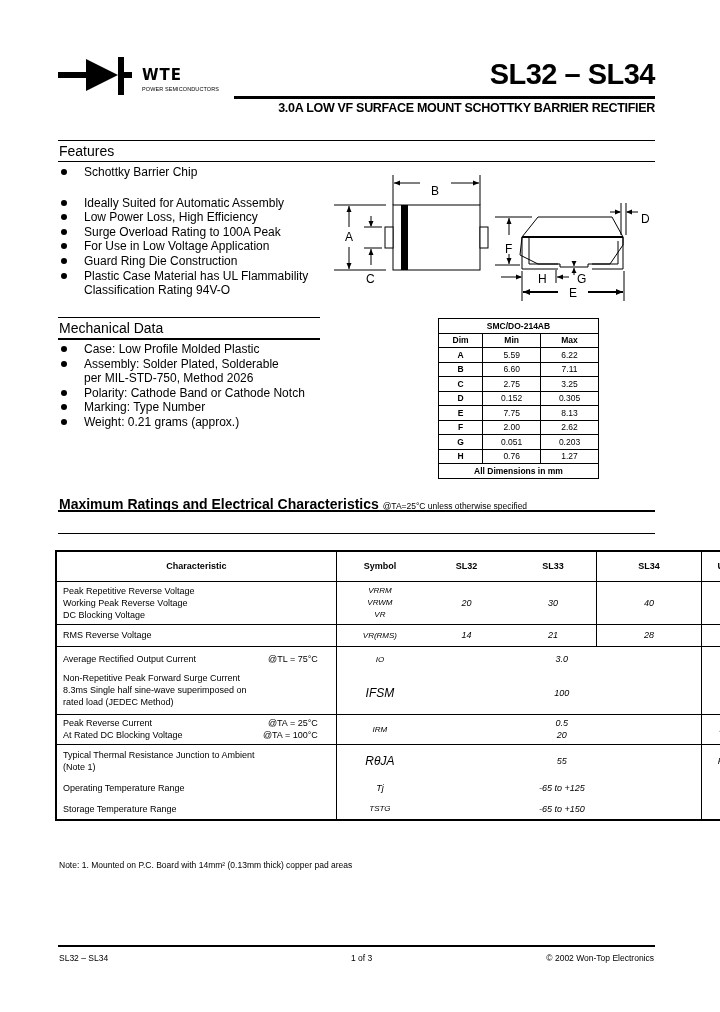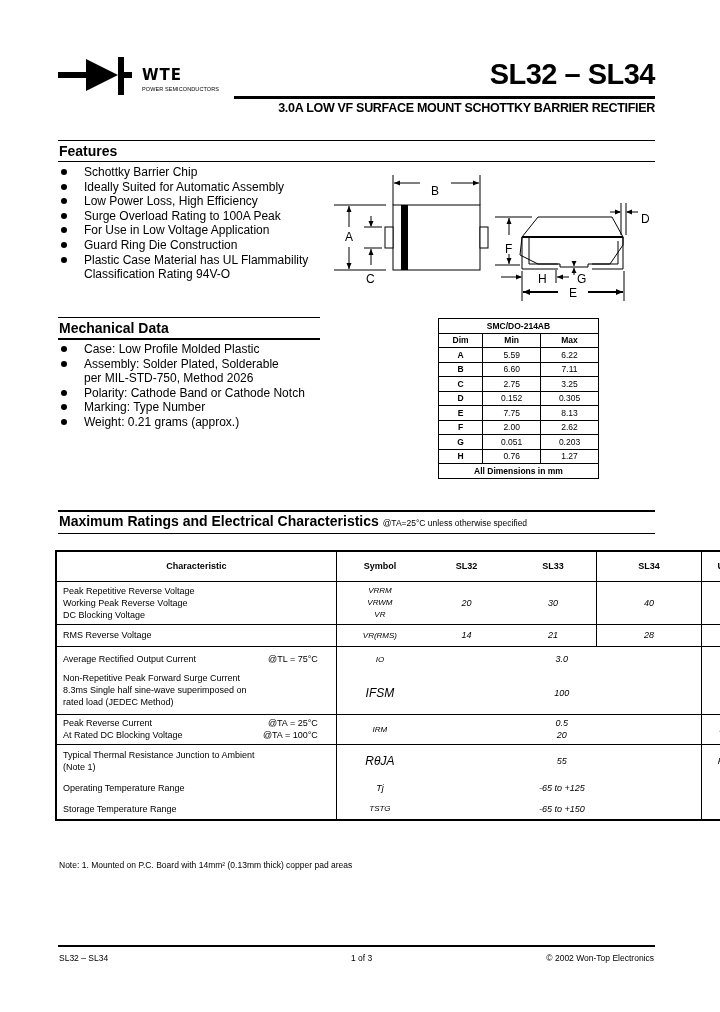--- a/index.html
+++ b/index.html
@@ -9,35 +9,35 @@
 
   
   .logo { left: 58px; top: 57px; width: 155px; height: 40px; }
   .logo-wte { position: absolute; left: 84px; top: 9px; font-size: 15px; font-weight: bold; letter-spacing: 1px; font-family: "DejaVu Sans", sans-serif; }
   .logo-sub { position: absolute; left: 84px; top: 29px; font-size: 5.5px; letter-spacing: 0.1px; white-space: nowrap; }
   .part-title { right: 65px; top: 58px; font-size: 29px; font-weight: bold; letter-spacing: -0.5px; }
   .title-rule { left: 234px; top: 96px; width: 421px; height: 3px; background: #000; }
   .subtitle { right: 65px; top: 101px; font-size: 12.5px; font-weight: bold; letter-spacing: -0.3px; white-space: nowrap; }
 
   .sec-top { height: 1px; background: #000; }
-  .sec-title { font-size: 14px; font-weight: bold; }
+  .sec-title { font-size: 14px; font-weight: normal; }
   .sec-bottom { height: 2px; background: #000; }
 
   .bullets { list-style: none; font-size: 12px; line-height: 14.6px; }
   .bullets li { position: relative; padding-left: 26px; }
   .bullets li .dot { position: absolute; left: 3px; top: 4px; width: 6px; height: 6px; border-radius: 50%; background: #000; }
 
   
   .dimtab { left: 438px; top: 318px; width: 161px; border-collapse: collapse; font-size: 8.5px; }
   .dimtab td, .dimtab th { border: 1px solid #000; text-align: center; height: 14.5px; padding: 0; }
   .dimtab th { font-weight: bold; }
   .dimtab .bold { font-weight: bold; }
 
   
-  .mr-title { left: 59px; top: 513px; font-size: 14px; font-weight: bold; white-space: nowrap; }
+  .mr-title { left: 59px; top: 496px; font-size: 14px; font-weight: bold; white-space: nowrap; }
   .mr-title small { font-size: 8.5px; font-weight: normal; }
 
   .maintab { left: 55px; top: 550px; width: 698px; border-collapse: collapse; font-size: 9px; border: 2px solid #000; }
   .maintab td, .maintab th { border-left: 1px solid #000; border-right: 1px solid #000; padding: 0 6px; vertical-align: middle; }
   .maintab th { font-weight: bold; height: 30px; border-bottom: 1px solid #000; }
   .maintab td.c { text-align: center; font-style: italic; }
   .maintab tr.gb td { border-top: 1px solid #000; }
   .cond { float: right; padding-right: 12px; }
 
   .note { left: 59px; top: 860px; font-size: 8.5px; }
@@ -58,21 +58,21 @@
   <span class="logo-sub">POWER SEMICONDUCTORS</span>
 </div>
 <div class="abs part-title">SL32 – SL34</div>
 <div class="abs title-rule"></div>
 <div class="abs subtitle">3.0A LOW VF SURFACE MOUNT SCHOTTKY BARRIER RECTIFIER</div>
 
 <div class="abs sec-top" style="left:58px;top:140px;width:597px"></div>
 <div class="abs sec-title" style="left:59px;top:143px">Features</div>
 <div class="abs sec-bottom" style="left:58px;top:161px;width:597px;height:1px"></div>
 <ul class="abs bullets" style="left:58px;top:165px;width:290px">
-  <li style="margin-bottom:0"><span class="dot"></span><span>Schottky Barrier Chip</span></li>
+  <li style="margin-bottom:16px"><span class="dot"></span><span>Schottky Barrier Chip</span></li>
   <li><span class="dot"></span><span>Ideally Suited for Automatic Assembly</span></li>
   <li><span class="dot"></span><span>Low Power Loss, High Efficiency</span></li>
   <li><span class="dot"></span><span>Surge Overload Rating to 100A Peak</span></li>
   <li><span class="dot"></span><span>For Use in Low Voltage Application</span></li>
   <li><span class="dot"></span><span>Guard Ring Die Construction</span></li>
   <li><span class="dot"></span><span>Plastic Case Material has UL Flammability</span></li>
   <li><span>Classification Rating 94V-O</span></li>
 </ul>
 
 <svg class="abs" style="left:320px;top:165px" width="350" height="140" viewBox="0 0 350 140" font-family="Liberation Sans, sans-serif" font-size="12">

